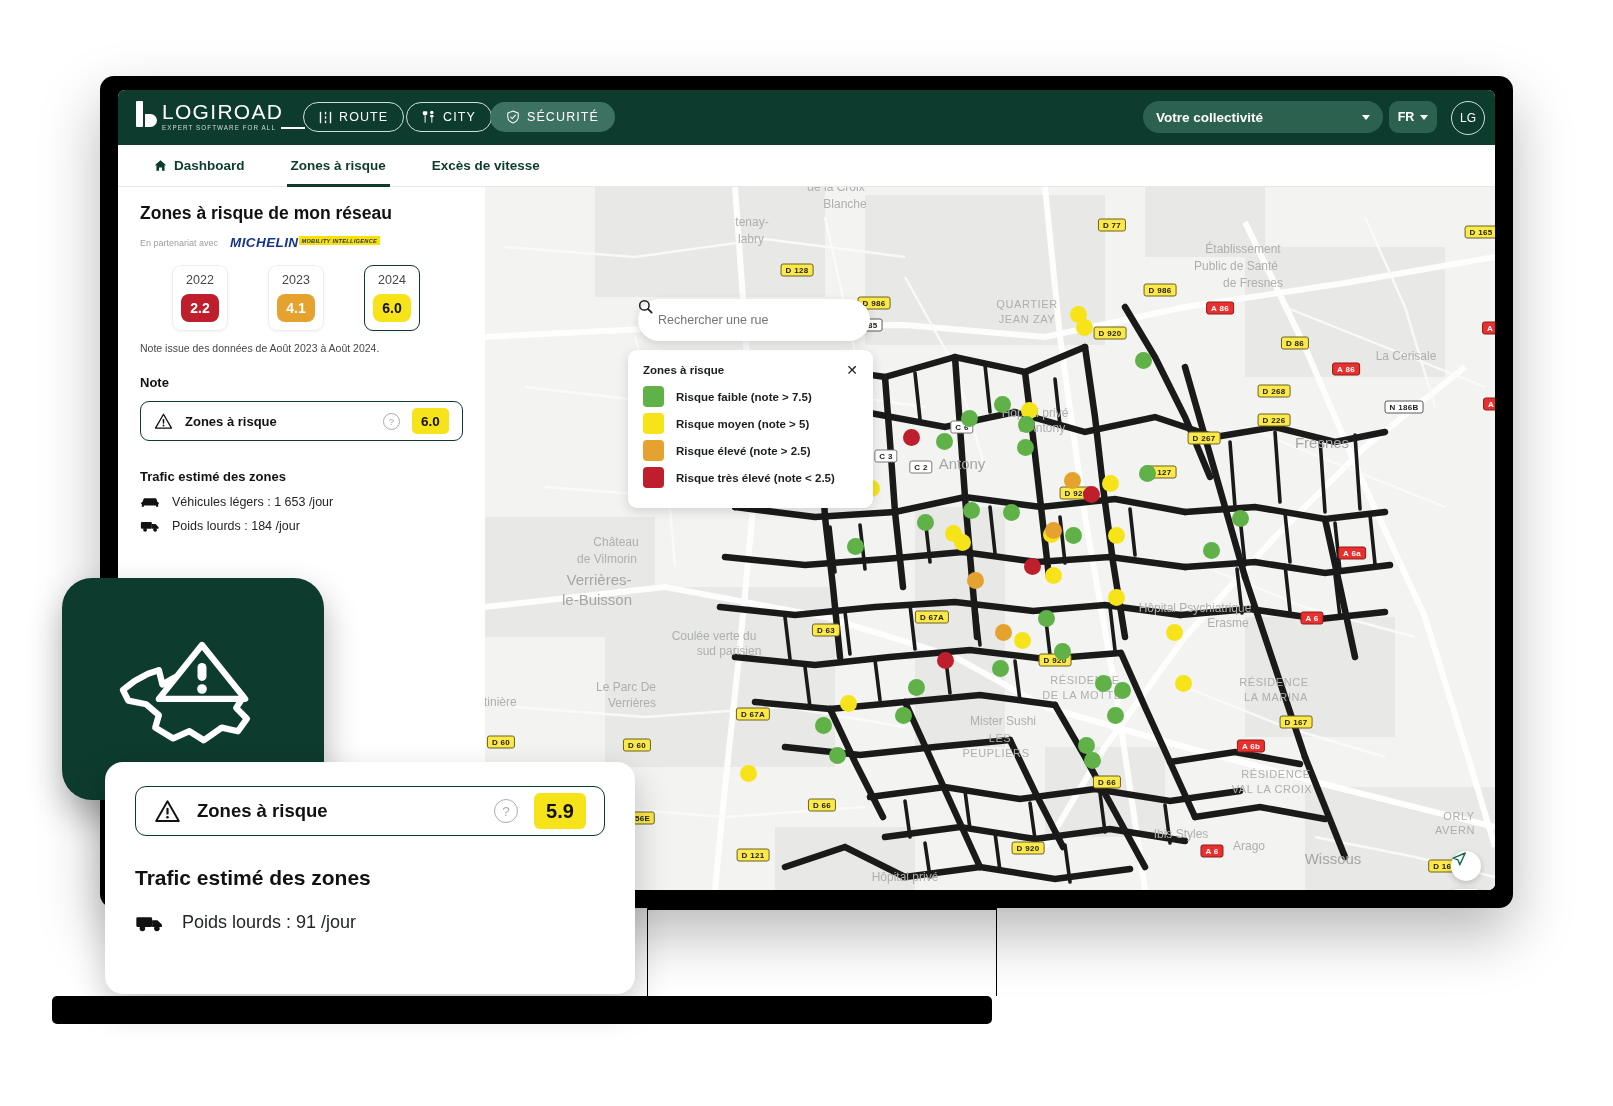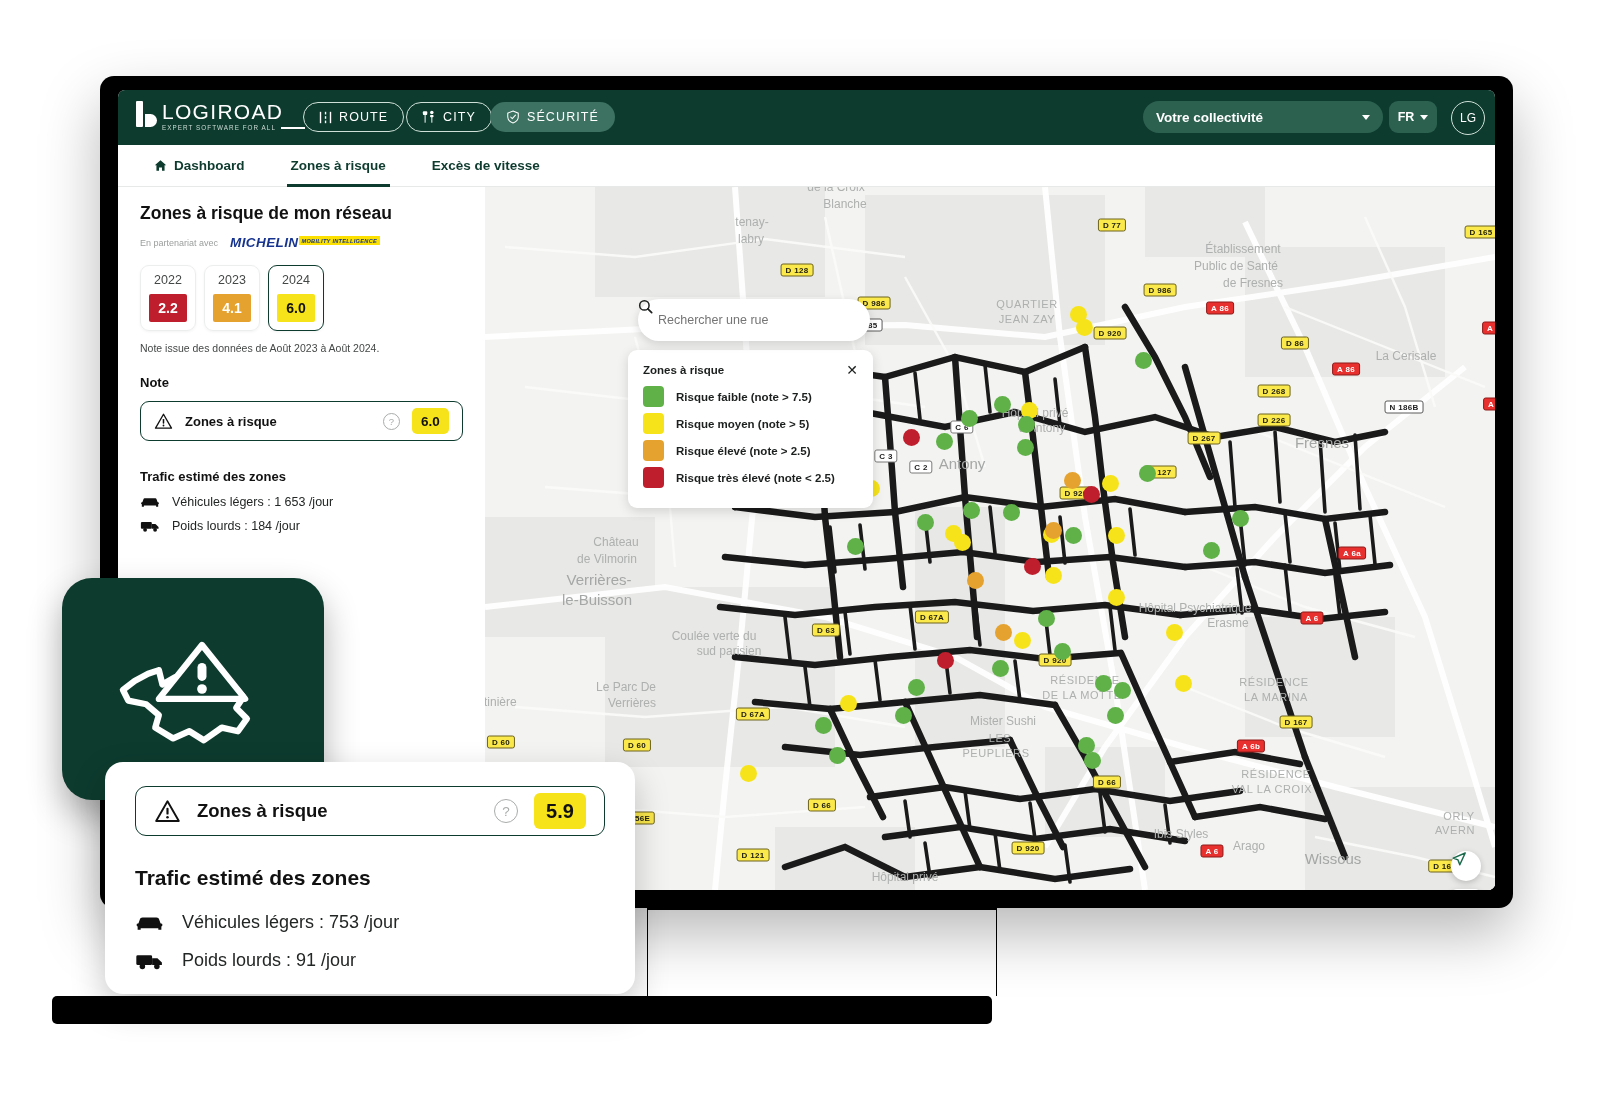--- a/index.html
+++ b/index.html
@@ -104,24 +104,24 @@
   #partner-row{display:flex;align-items:center;gap:12px;margin-bottom:15px;}
   #partner-label{font-size:9px;color:#9b9e9c;}
   #michelin{display:flex;align-items:flex-start;}
   #michelin-name{font-size:13.5px;font-weight:bold;font-style:italic;color:#16348f;letter-spacing:.4px;}
   #michelin-sub{background:#fbe000;color:#16348f;font-size:5.6px;font-weight:bold;font-style:italic;
     padding:1.5px 3px;letter-spacing:.3px;margin-top:1px;}
 
   #year-row{display:flex;gap:8px;margin-bottom:11px;}
   .year-card{width:56px;border:1.3px solid #eceeed;border-radius:9px;padding:7px 0 8px;
     display:flex;flex-direction:column;align-items:center;gap:7px;cursor:pointer;box-sizing:border-box;
-    box-shadow:0 1px 3px rgba(0,0,0,.05);}
+    box-shadow:0 1px 3px rgba(0,0,0,.05);margin-left:32px;}
   .year-card.sel{border:1.8px solid #0d3b2e;}
   .year-lbl{font-size:12.5px;color:#444846;}
-  .year-score{width:38px;height:28px;border-radius:2px;display:flex;align-items:center;
+  .year-score{width:38px;height:28px;border-radius:8px;display:flex;align-items:center;
     justify-content:center;font-size:14px;font-weight:bold;}
   .sc-red{background:#bf1f2d;color:#fff;}
   .sc-orange{background:#e5a22e;color:#fff;}
   .sc-yellow{background:#f7e319;color:#111;}
 
   #period-note{font-size:10.5px;color:#444846;margin-bottom:21px;}
   .sec-title{font-size:13px;font-weight:bold;color:#111;margin:0 0 11px;}
   #note-card{border:1.4px solid #0d3b2e;border-radius:9px;height:40px;display:flex;align-items:center;
     padding:0 13px;gap:12px;box-sizing:border-box;margin-bottom:28px;cursor:pointer;}
   .note-name{font-size:13px;font-weight:bold;color:#111;flex:1;}
@@ -614,27 +614,20 @@
     </svg>
     <span class="note-name">Zones à risque</span>
     <span class="help-ic">?</span>
     <span class="note-val">5.9</span>
   </div>
 
   <div id="float-sec-title">Trafic estimé des zones</div>
 
   <div class="traffic-row">
     <svg width="29" height="20" viewBox="0 0 22 15">
-      <path d="M2 9.5 L3.6 5 C3.9 3.9 4.6 3.4 5.7 3.4 h10.6 c1.1 0 1.8 .5 2.1 1.6 L20 9.5 v3.2 h-2.3 v-1.3 H4.3 v1.3 H2 Z" fill="#111"></path>
-      <rect x="1.2" y="7.9" width="19.6" height="2.2" rx="1.1" fill="#111"></rect>
-    </svg>
-    <span class="traffic-txt">Véhicules légers : 753 /jour</span>
-  </div>
-  <div class="traffic-row">
-    <svg width="29" height="20" viewBox="0 0 22 15">
       <rect x="1" y="3.2" width="12" height="7.4" rx="1.1" fill="#111"></rect>
       <path d="M13 5.4 h4 l3.4 3.3 v1.9 H13 Z" fill="#111"></path>
       <circle cx="5.6" cy="11.7" r="2.1" fill="#111"></circle>
       <circle cx="16.6" cy="11.7" r="2.1" fill="#111"></circle>
     </svg>
     <span class="traffic-txt">Poids lourds : 91 /jour</span>
   </div>
 </div>
 
 </body></html>

